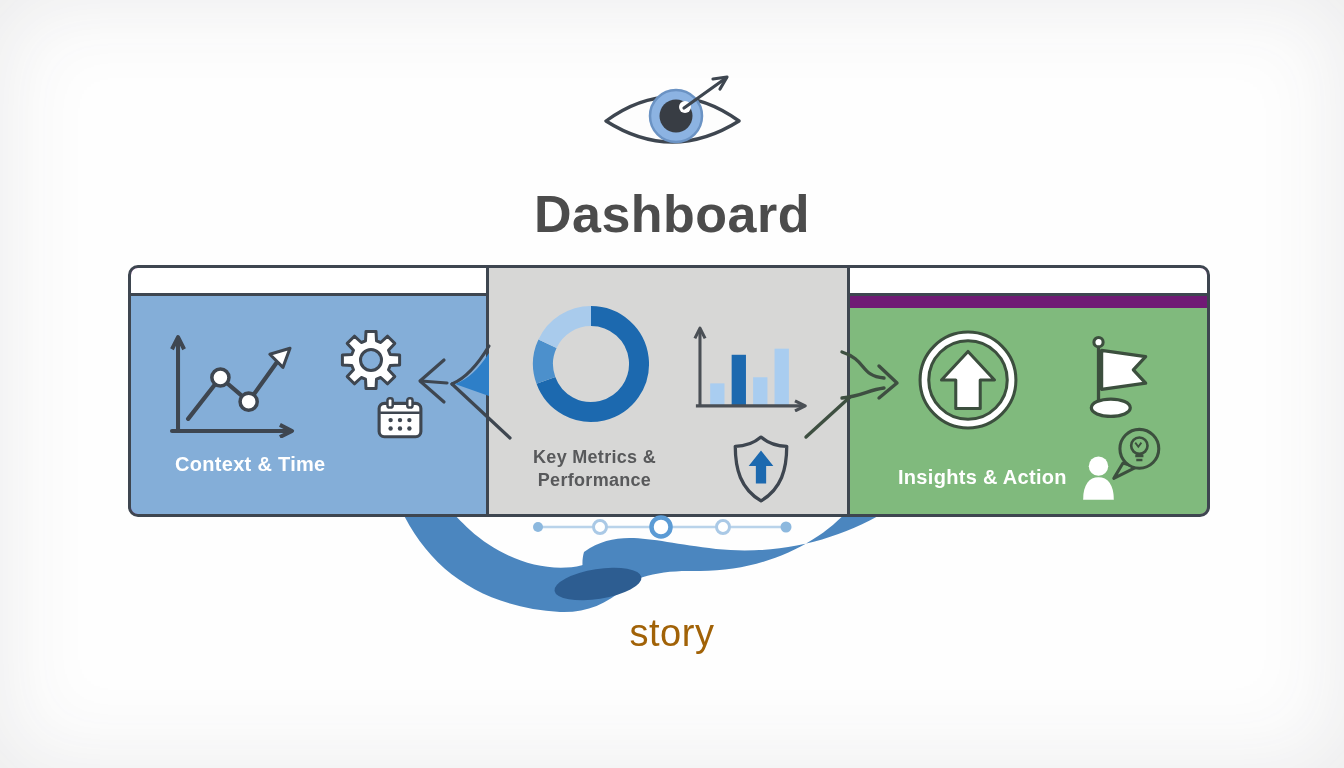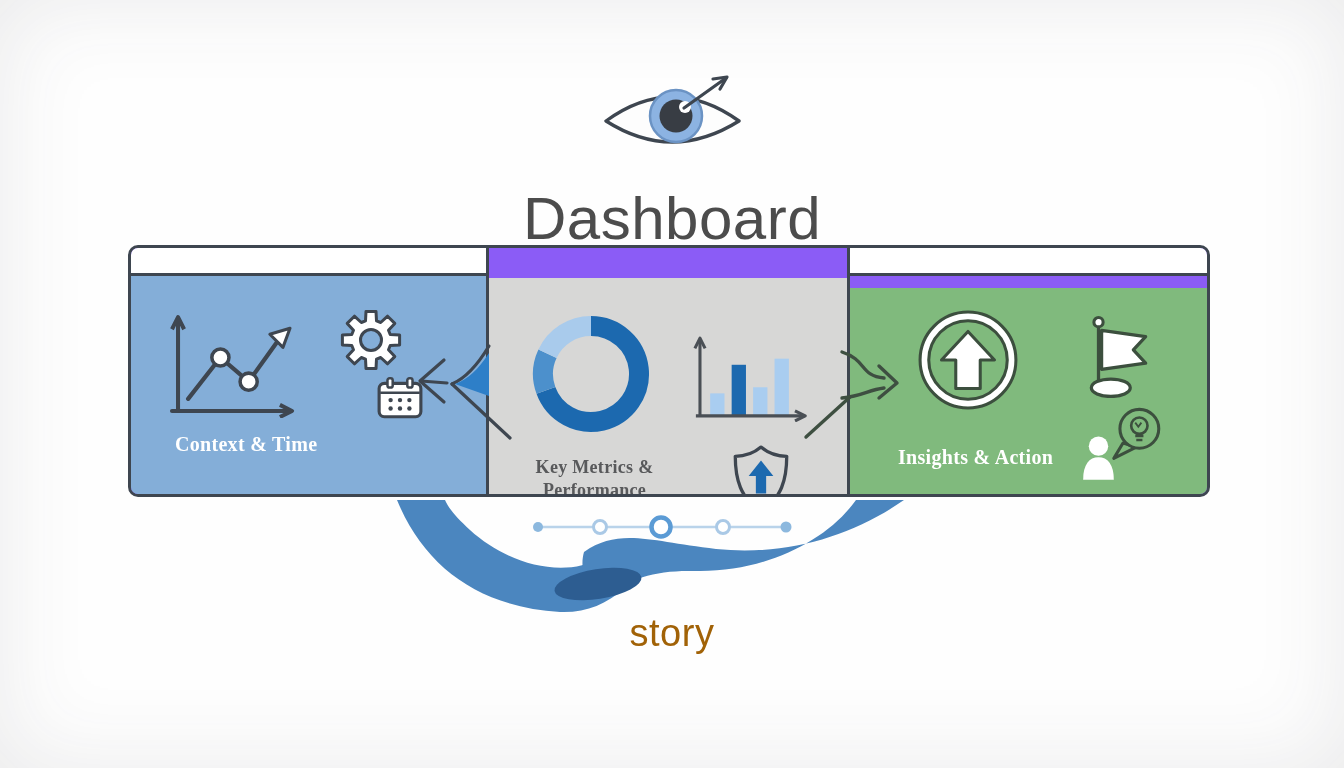--- a/index.html
+++ b/index.html
@@ -7,34 +7,34 @@
   body {
     font-family:"Liberation Sans", sans-serif;
     background:#ffffff; position:relative; overflow:hidden;
   }
   .canvas { position:absolute; inset:0; background:#fefefe;
     box-shadow: inset 0 0 90px rgba(60,60,70,.10); }
 
   
   .eye-logo { position:absolute; left:600px; top:68px; width:145px; height:92px; }
   .page-title { position:absolute; left:0; right:0; top:184px; text-align:center;
-    font-size:60px; font-weight:400; color:#4c4c4c; letter-spacing:.5px; }
+    font-size:52px; font-weight:700; color:#4c4c4c; letter-spacing:.5px; }
 
   
-  .panels { position:absolute; left:128px; top:245px; width:1082px; height:252px;
+  .panels { position:absolute; left:128px; top:265px; width:1082px; height:252px;
     display:flex; border:3px solid #3e4650; border-radius:10px; overflow:hidden;
-    background:#8b5cf6; z-index:2;font-family:Liberation Serif, serif; }
+    background:#701a75; z-index:2; }
   .panel-col { display:flex; flex-direction:column; }
   .panel-col.left  { width:355px; }
   .panel-col.mid   { width:364px; border-left:3px solid #3e4650; border-right:3px solid #3e4650; }
   .panel-col.right { flex:1;gap:12px; }
   .panel-head { height:28px; background:#ffffff; border-bottom:3px solid #3e4650; }
   .panel-body { flex:1; position:relative; }
   .panel-body.blue  { background:#84aed8; }
-  .panel-body.gray  { background:#d7d7d6;margin-top:30px; }
+  .panel-body.gray  { background:#d7d7d6; }
   .panel-body.green { background:#80ba7d; }
 
   .icon { position:absolute; }
   .panel-label { position:absolute; font-weight:600; font-size:20px; letter-spacing:.3px; }
   .panel-label.light { color:#ffffff; }
   .panel-label.dark  { color:#58595b; font-size:18px; line-height:1.3; text-align:center; }
 
   
   .ribbon-svg  { position:absolute; inset:0; z-index:1; }
   .overlay-svg { position:absolute; inset:0; z-index:3; pointer-events:none; }

